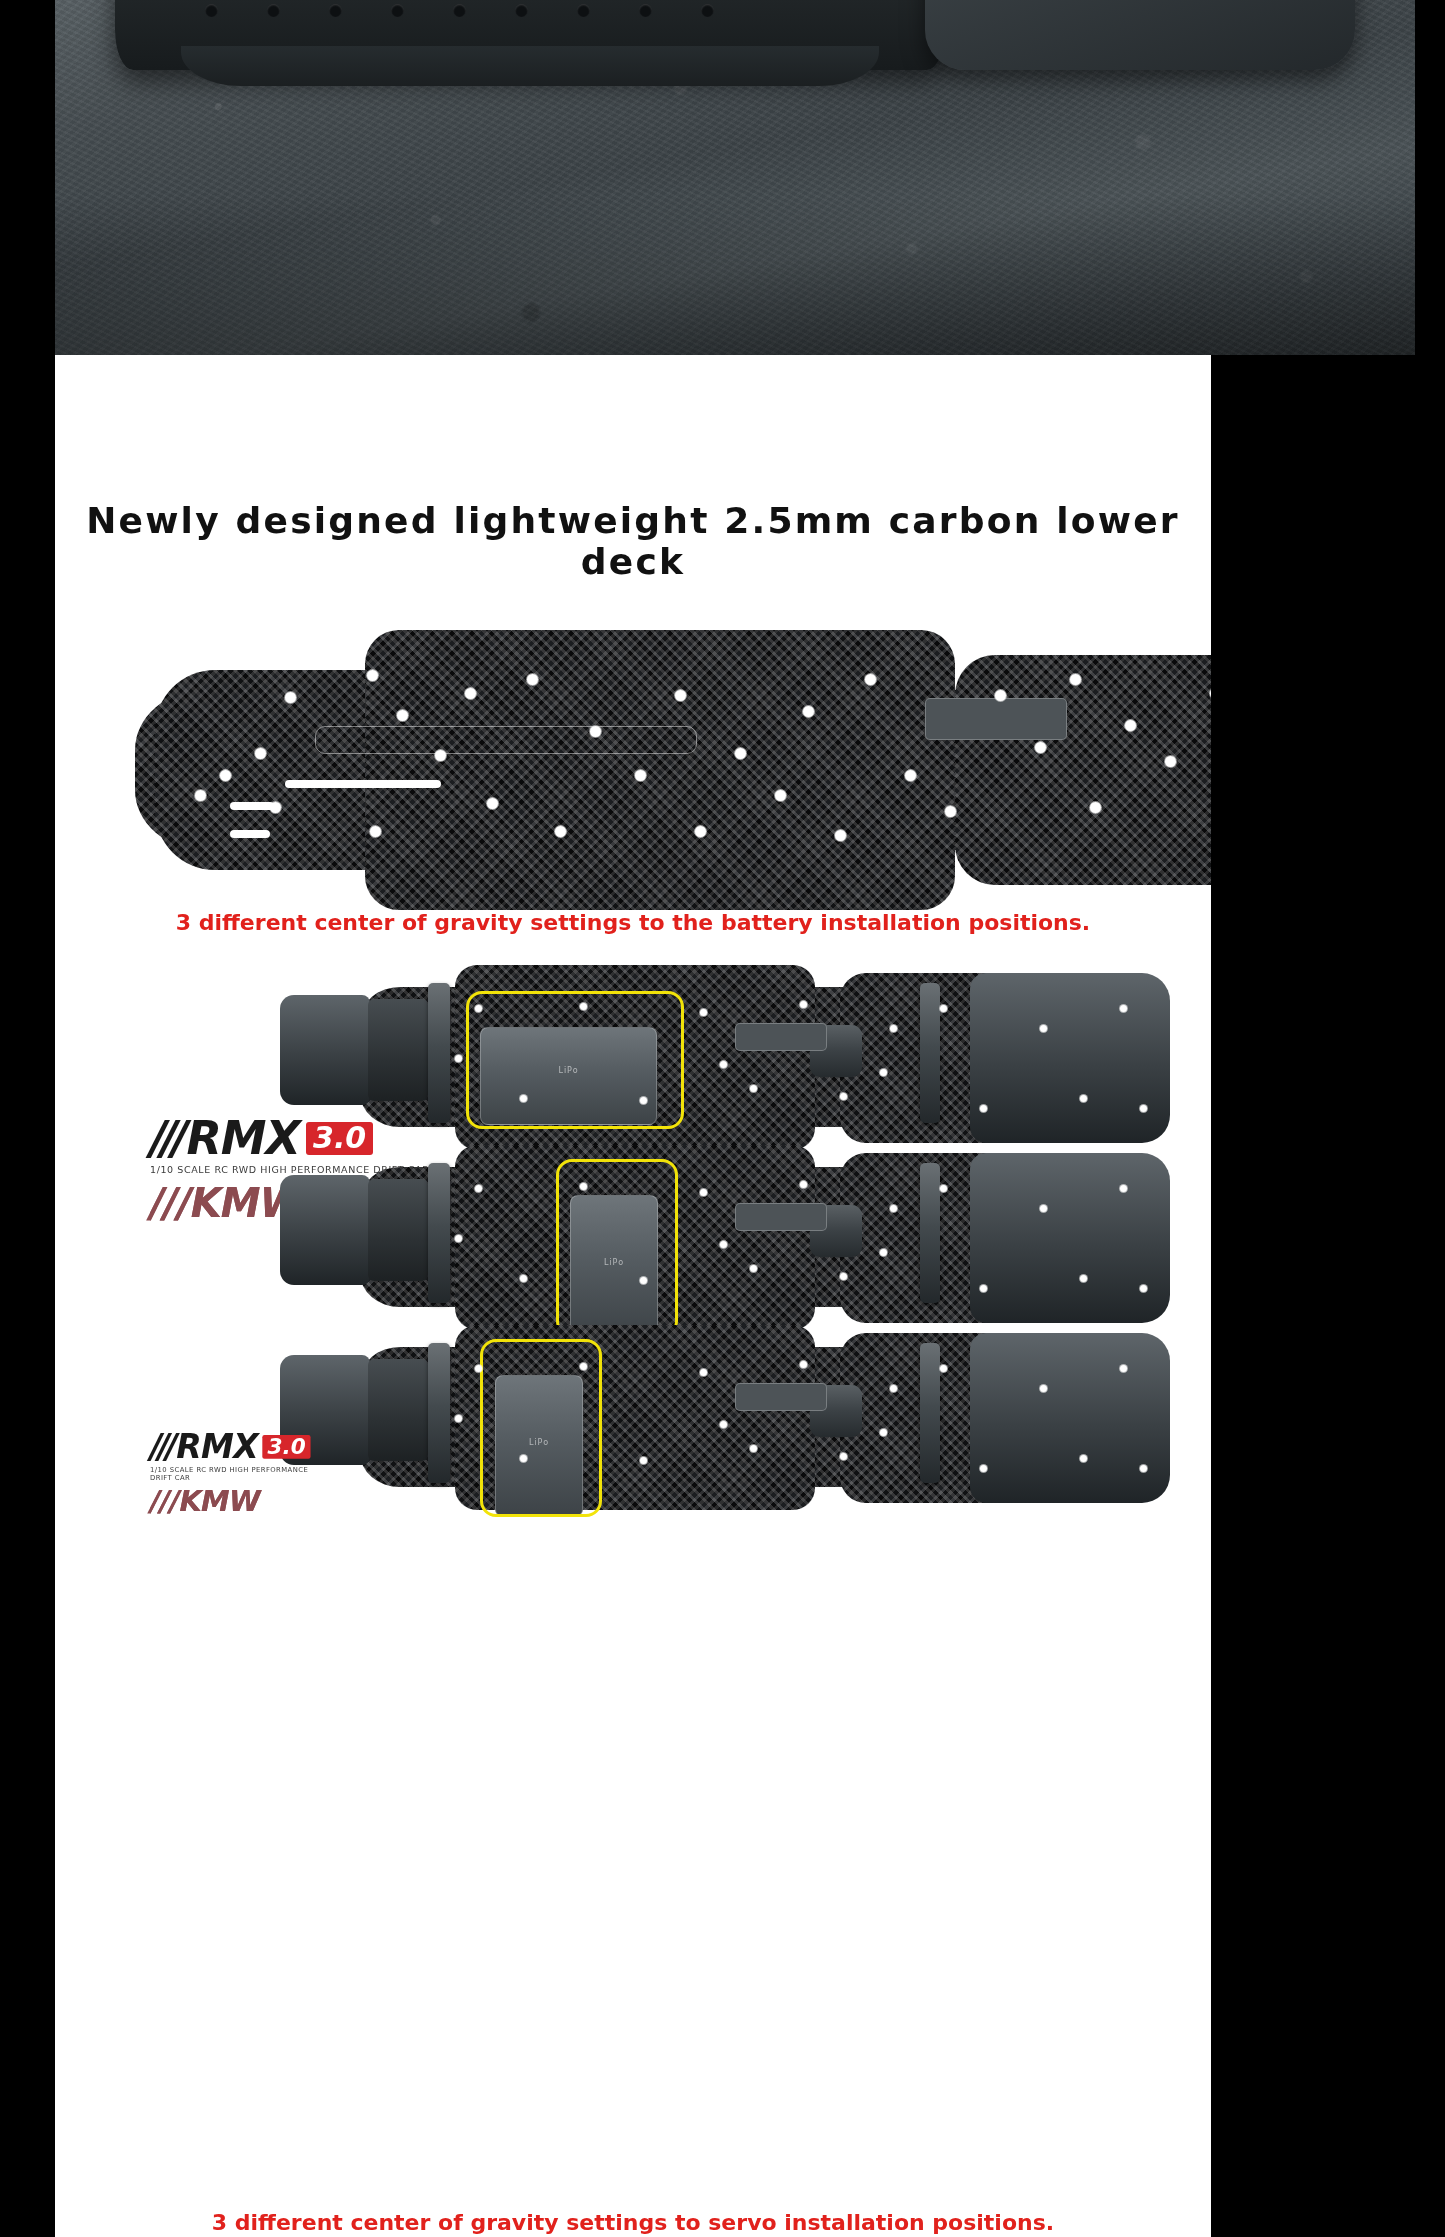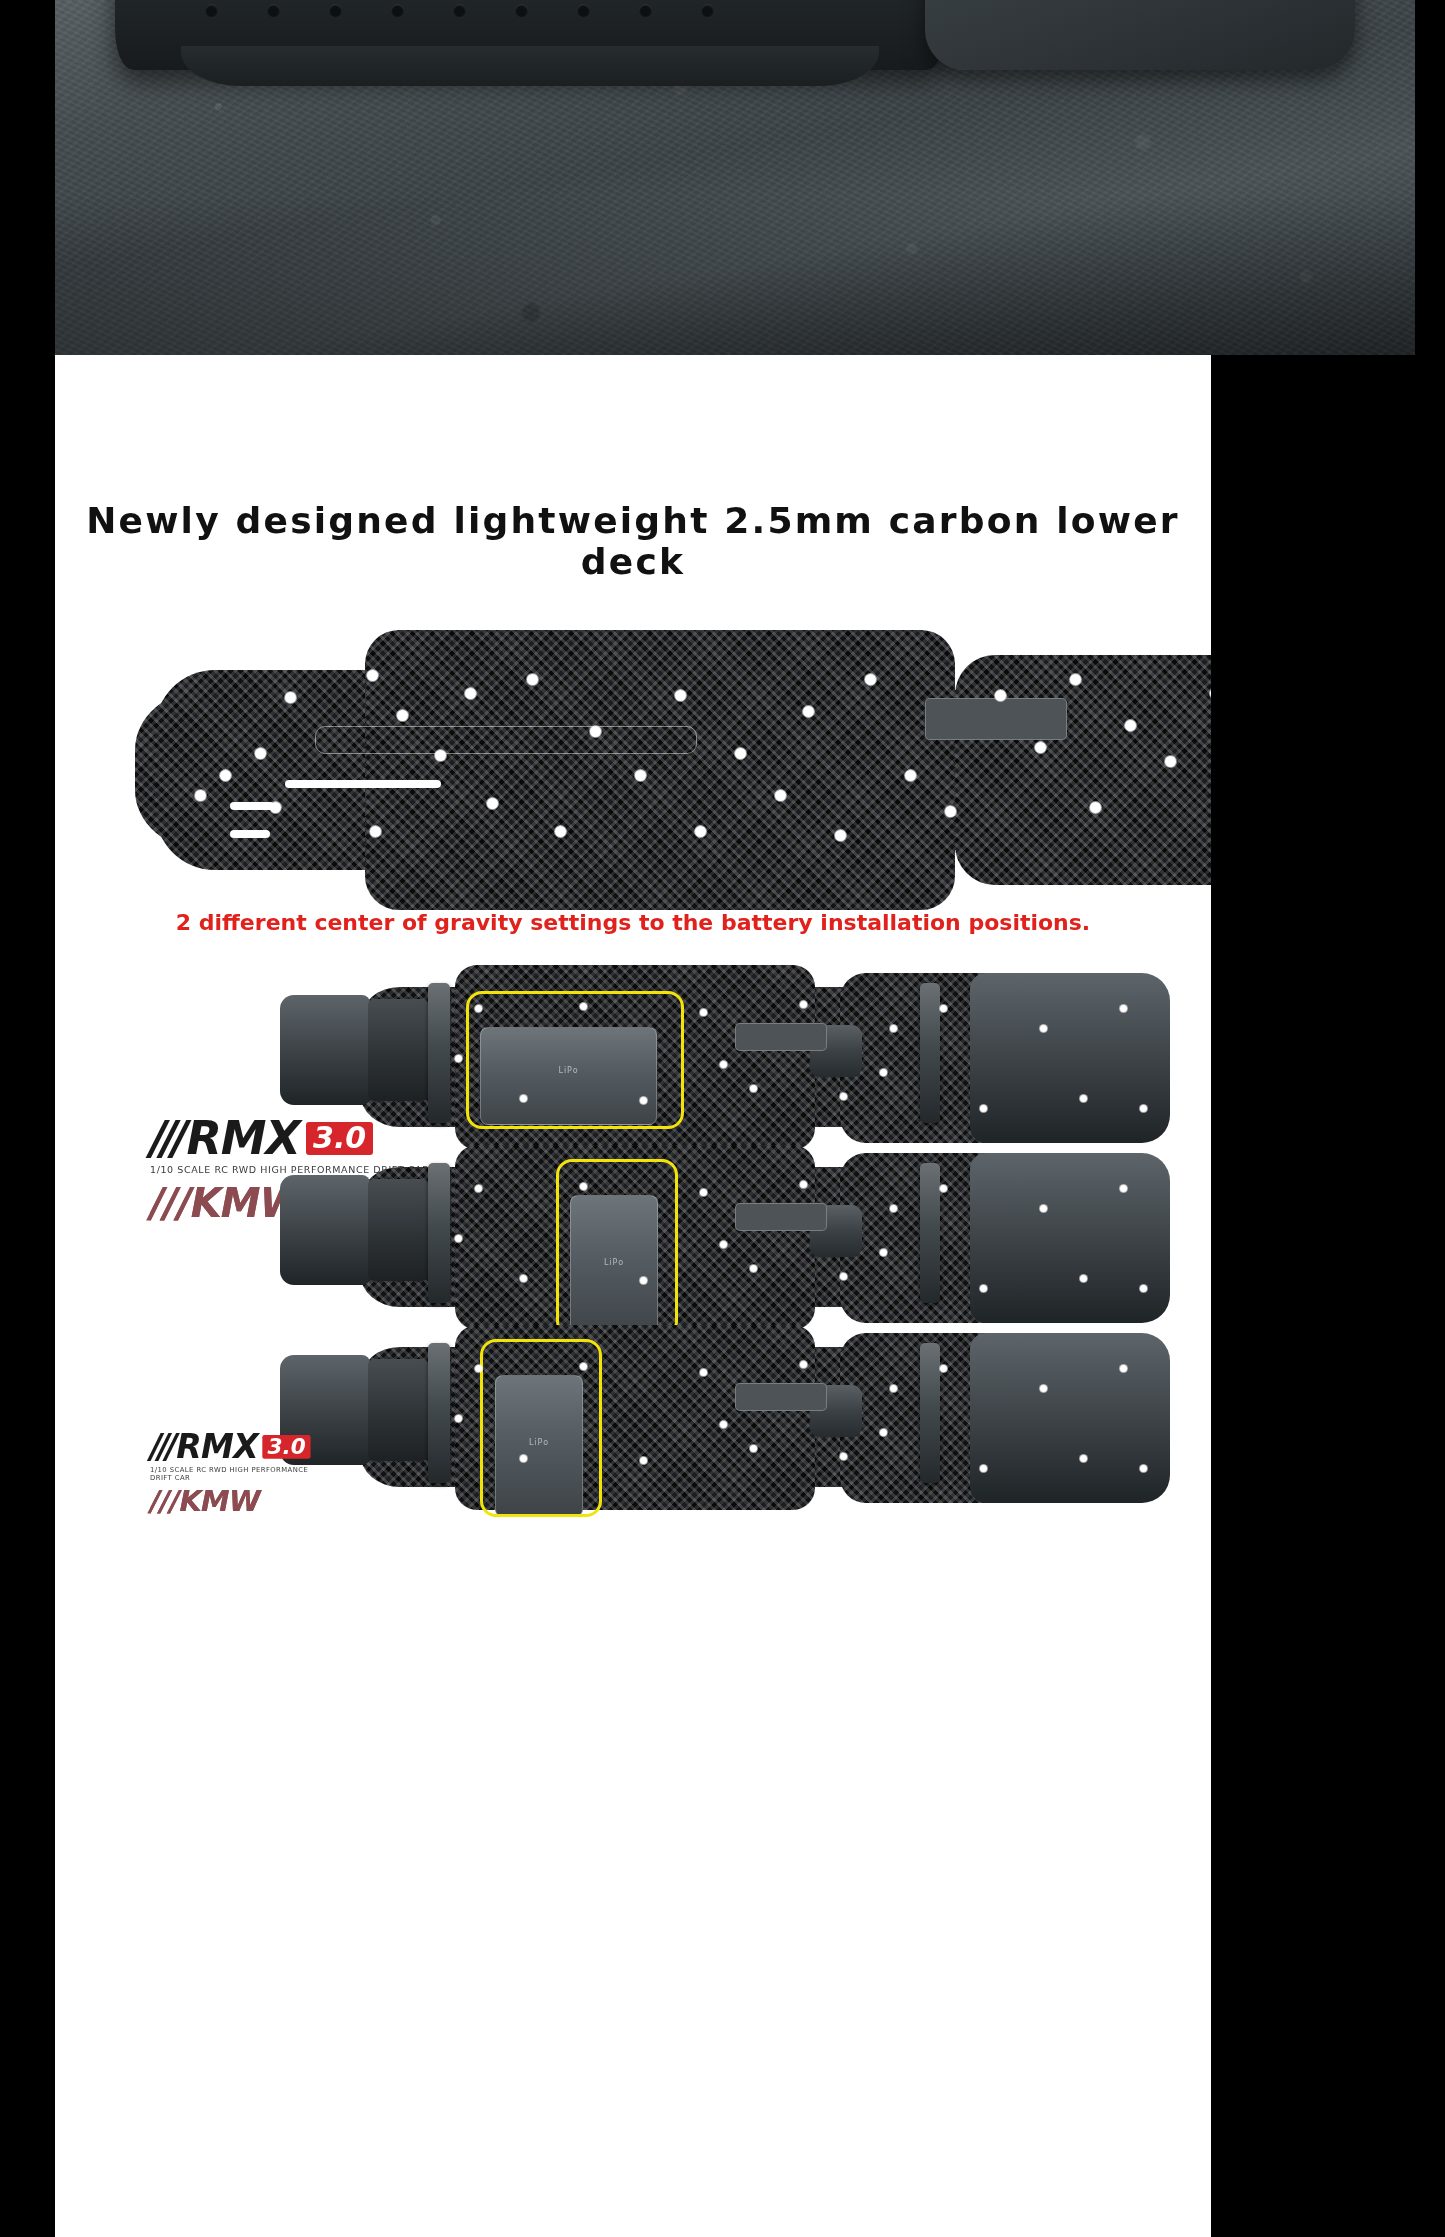--- a/index.html
+++ b/index.html
@@ -439,21 +439,21 @@
     <div class="logo-block">
       <div class="logo-rmx">
         <span class="bars">///</span><span>RMX</span><span class="logo-30">3.0</span>
       </div>
       <div class="logo-sub">1/10 SCALE RC RWD HIGH PERFORMANCE DRIFT CAR</div>
       <div class="logo-kmw">
         <span>///</span><span>KMW</span>
       </div>
     </div>
 
-    <div class="caption-red caption-1">2 different center of gravity settings to the battery installation positions.</div>
+    <div class="caption-red caption-1">3 different center of gravity settings to the battery installation positions.</div>
 
     <div class="chassis ch-row1">
       <div class="ch-deck carbon"></div>
       <div class="ch-deck-mid carbon"></div>
       <div class="ch-deck-tail carbon"></div>
       <div class="wing" style="left:0px; top:30px; width:90px; height:110px; border-radius:14px 8px 8px 14px;"></div>
       <div class="part dark" style="left:88px; top:34px; width:60px; height:102px;"></div>
       <div class="bulkhead" style="left:148px; top:18px; width:22px; height:140px;"></div>
       <div class="bulkhead" style="left:640px; top:18px; width:20px; height:140px;"></div>
       <div class="part" style="left:530px; top:60px; width:52px; height:52px; border-radius:10px;"></div>
@@ -556,15 +556,16 @@
     <div class="logo-block logo-block-small" style="position:absolute; left:95px; top:1075px;">
       <div class="logo-rmx">
         <span class="bars">///</span><span>RMX</span><span class="logo-30">3.0</span>
       </div>
       <div class="logo-sub">1/10 SCALE RC RWD HIGH PERFORMANCE DRIFT CAR</div>
       <div class="logo-kmw">
         <span>///</span><span>KMW</span>
       </div>
     </div>
 
+    <div class="caption-red caption-2">3 different center of gravity settings to servo installation positions.</div>
 
   </div>
 </div>
 
 </body></html>

